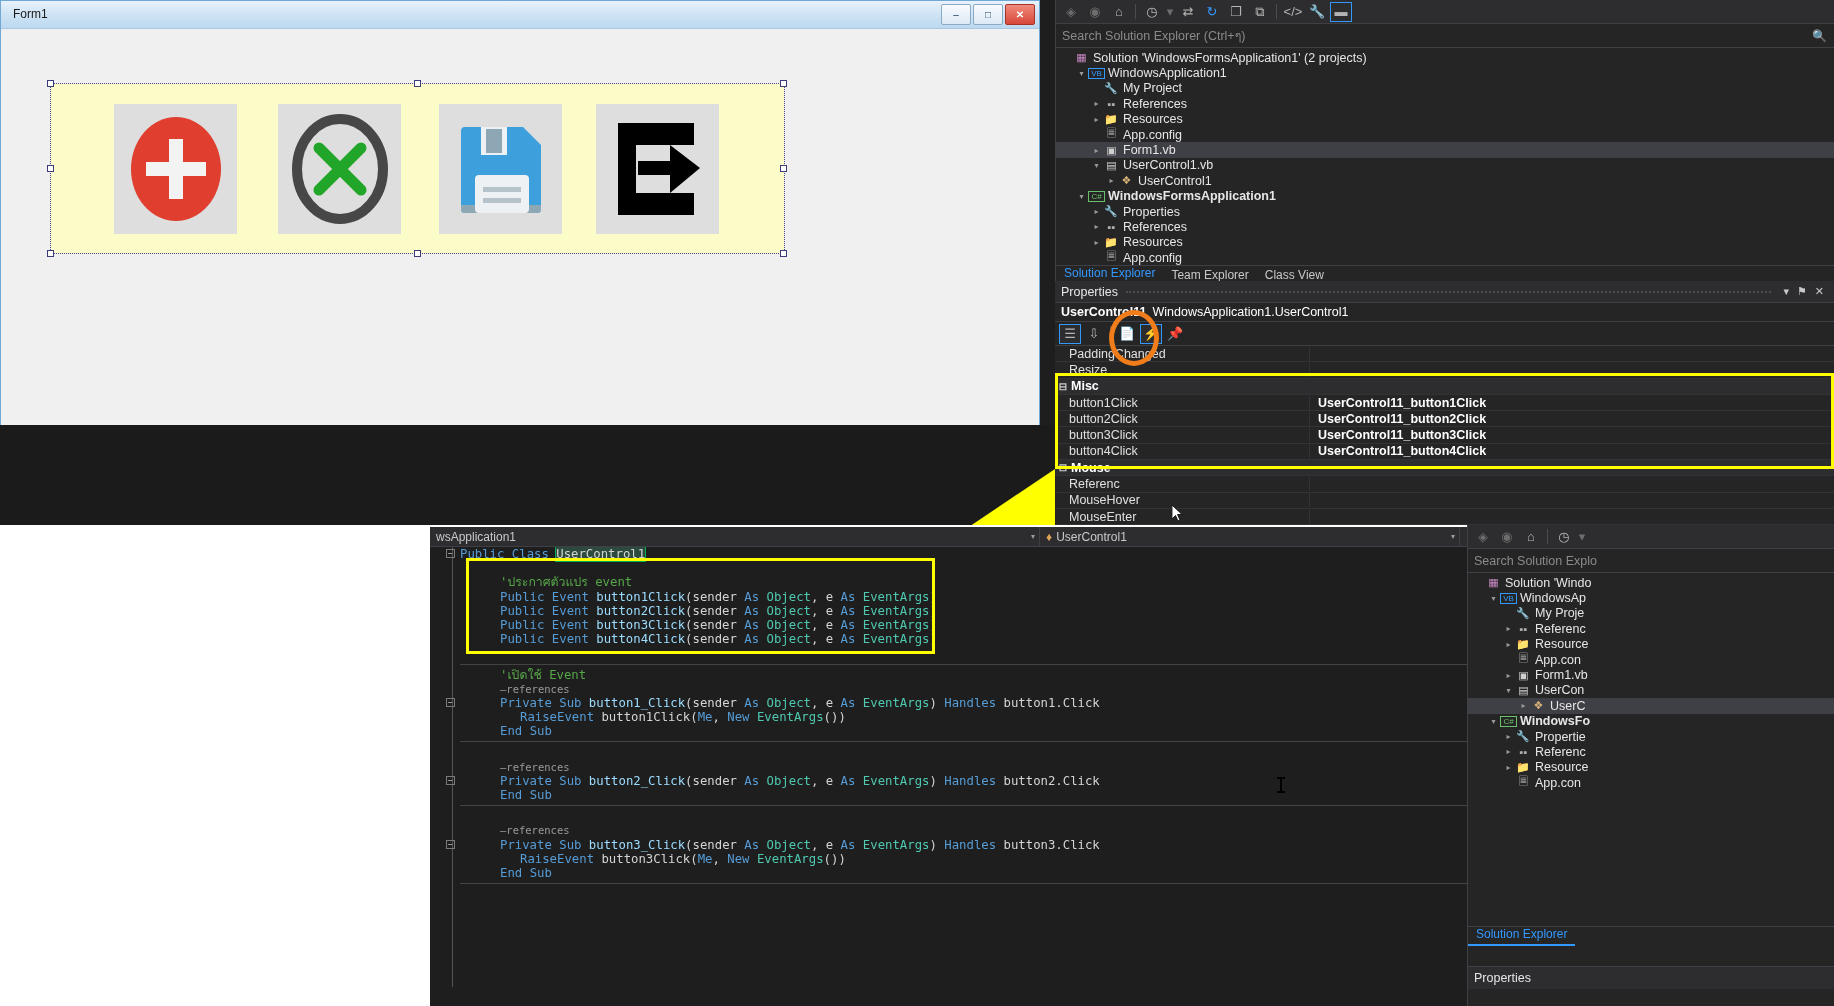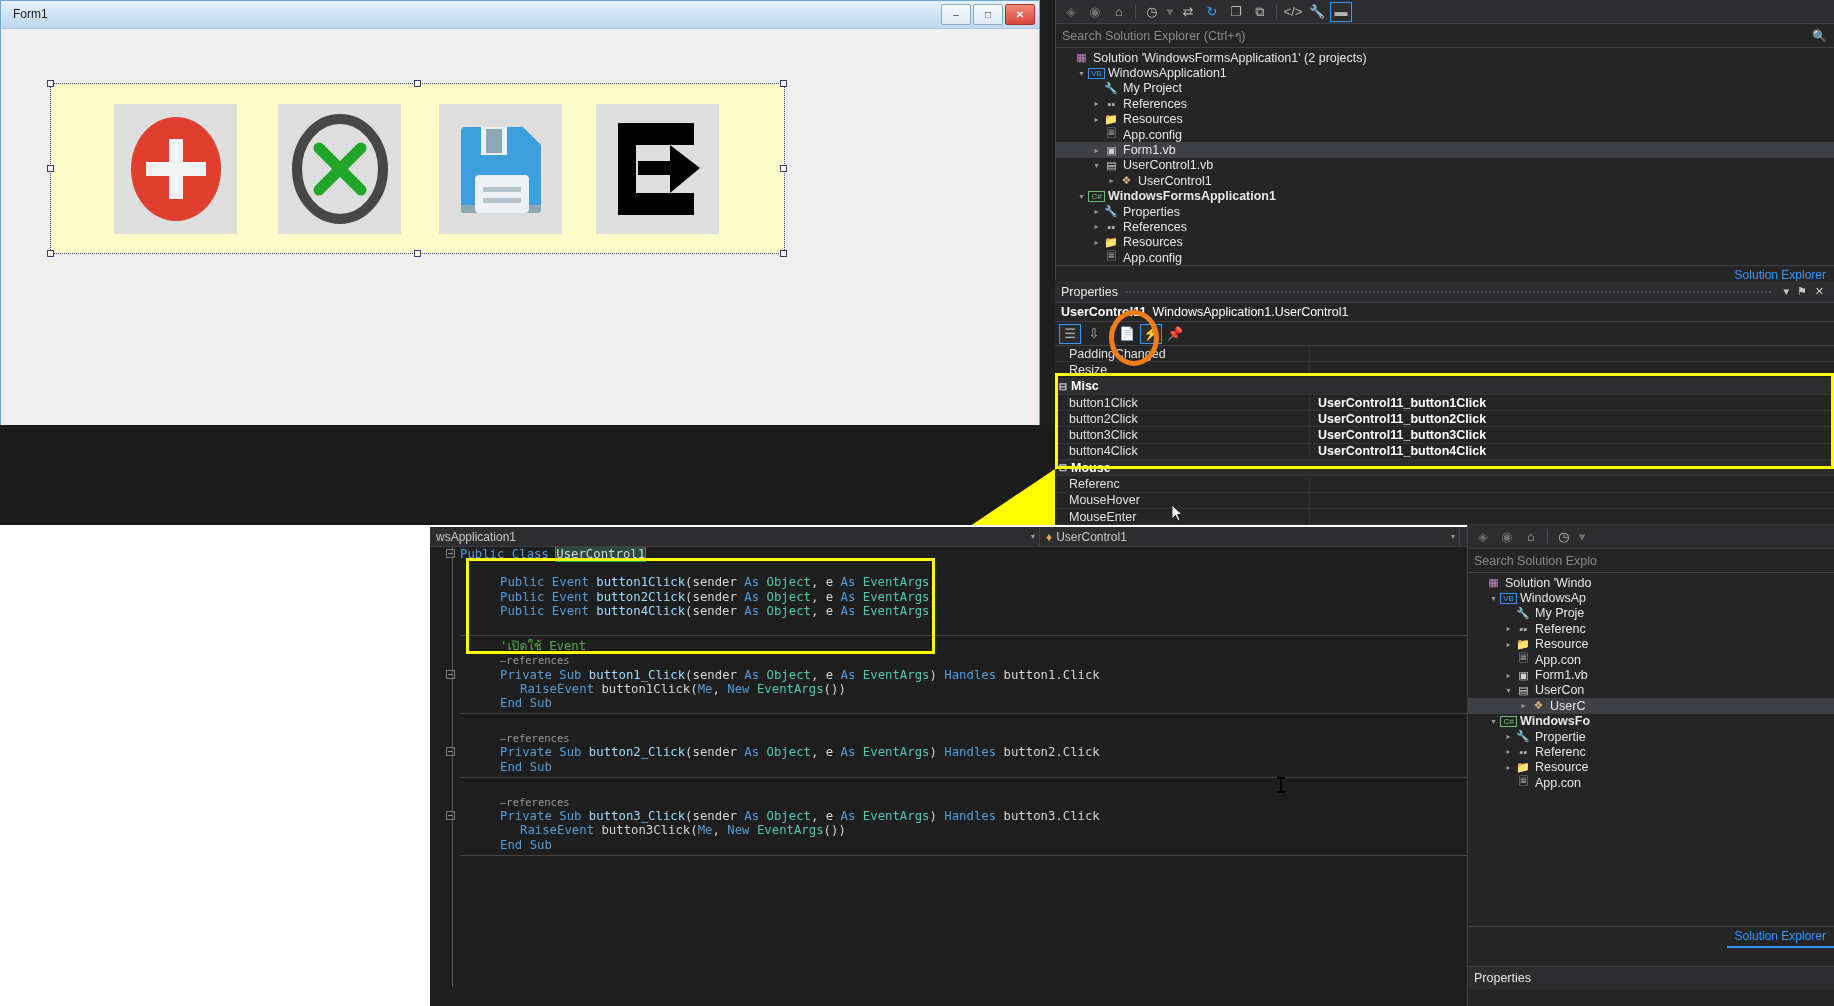--- a/index.html
+++ b/index.html
@@ -87,21 +87,21 @@
   .tnode.selected { background: #3f3f46; }
   .tnode .arrow {
     width: 13px; text-align: center; color: #9a9a9a; font-size: 8px; flex: 0 0 13px;
   }
   .tnode .ico { width: 17px; flex: 0 0 17px; text-align: center; font-size: 11px; }
   .tnode .lbl { padding-left: 3px; }
   .tnode.bold .lbl { font-weight: bold; }
 
   .vs-tabs {
     display: flex; align-items: flex-end; height: 20px; background: #252526;
-    border-top: 1px solid #3f3f46; font-size: 12px; flex-direction: column;
+    border-top: 1px solid #3f3f46; font-size: 12px;
   }
   .vs-tab { padding: 2px 8px 3px; color: #c9c9c9; }
   .vs-tab.active { color: #3399ff; border-bottom: 2px solid #3399ff; }
 
   .panel-head {
     height: 22px; background: #2d2d30; color: #e6e6e6; font-size: 12.5px;
     display: flex; align-items: center; padding: 0 6px; position: relative;
     border-bottom: 1px solid #3f3f46;
   }
   .panel-head .dots { flex: 1; margin: 0 8px; border-top: 2px dotted #4c4c50; height: 1px; }
@@ -478,22 +478,24 @@
       </div>
       <div class="nav-combo" style="flex:1;">
         <span style="color:#9a9a9a; padding-right:4px;">⚡</span>
         <span>button1Click</span>
       </div>
     </div>
     <div class="code-area" id="code-area">
       <div class="gutter-bar"></div>
     <div class="cline"><span class="fold">−</span><span style="padding-left: 0px;"><span class="kw">Public </span><span class="kw">Class </span><span class="sel-green">UserControl1</span></span></div>
         <div class="cline"><span style="padding-left: 0px;"></span></div>
+        <div class="cline"><span style="padding-left: 40px;"><span class="cmt">'ประกาศตัวแปร event</span></span></div>
         <div class="cline"><span style="padding-left: 40px;"><span class="kw">Public </span><span class="kw">Event </span><span class="idb">button1Click</span><span>(sender </span><span class="kw">As </span><span class="typ">Object</span><span>, e </span><span class="kw">As </span><span class="typ">EventArgs</span><span>)</span></span></div>
         <div class="cline"><span style="padding-left: 40px;"><span class="kw">Public </span><span class="kw">Event </span><span class="idb">button2Click</span><span>(sender </span><span class="kw">As </span><span class="typ">Object</span><span>, e </span><span class="kw">As </span><span class="typ">EventArgs</span><span>)</span></span></div>
+        <div class="cline"><span style="padding-left: 40px;"><span class="kw">Public </span><span class="kw">Event </span><span class="idb">button3Click</span><span>(sender </span><span class="kw">As </span><span class="typ">Object</span><span>, e </span><span class="kw">As </span><span class="typ">EventArgs</span><span>)</span></span></div>
         <div class="cline"><span style="padding-left: 40px;"><span class="kw">Public </span><span class="kw">Event </span><span class="idb">button4Click</span><span>(sender </span><span class="kw">As </span><span class="typ">Object</span><span>, e </span><span class="kw">As </span><span class="typ">EventArgs</span><span>)</span></span></div>
         <div class="cline"><span style="padding-left: 0px;"></span></div>
         <div class="sep-line"></div>
         <div class="cline"><span style="padding-left: 40px;"><span class="cmt">'เปิดใช้ Event</span></span></div>
         <div class="cline"><span style="padding-left: 40px;"><span class="ref">–references</span></span></div>
         <div class="cline"><span class="fold">−</span><span style="padding-left: 40px;"><span class="kw">Private </span><span class="kw">Sub </span><span class="idb">button1_Click</span><span>(sender </span><span class="kw">As </span><span class="typ">Object</span><span>, e </span><span class="kw">As </span><span class="typ">EventArgs</span><span>) </span><span class="kw">Handles </span><span>button1.Click</span></span></div>
         <div class="cline"><span style="padding-left: 60px;"><span class="kw">RaiseEvent </span><span>button1Click</span><span>(</span><span class="kw">Me</span><span>, </span><span class="kw">New </span><span class="typ">EventArgs</span><span>())</span></span></div>
         <div class="cline"><span style="padding-left: 40px;"><span class="kw">End </span><span class="kw">Sub</span></span></div>
         <div class="sep-line"></div>
         <div class="cline"><span style="padding-left: 0px;"></span></div>

